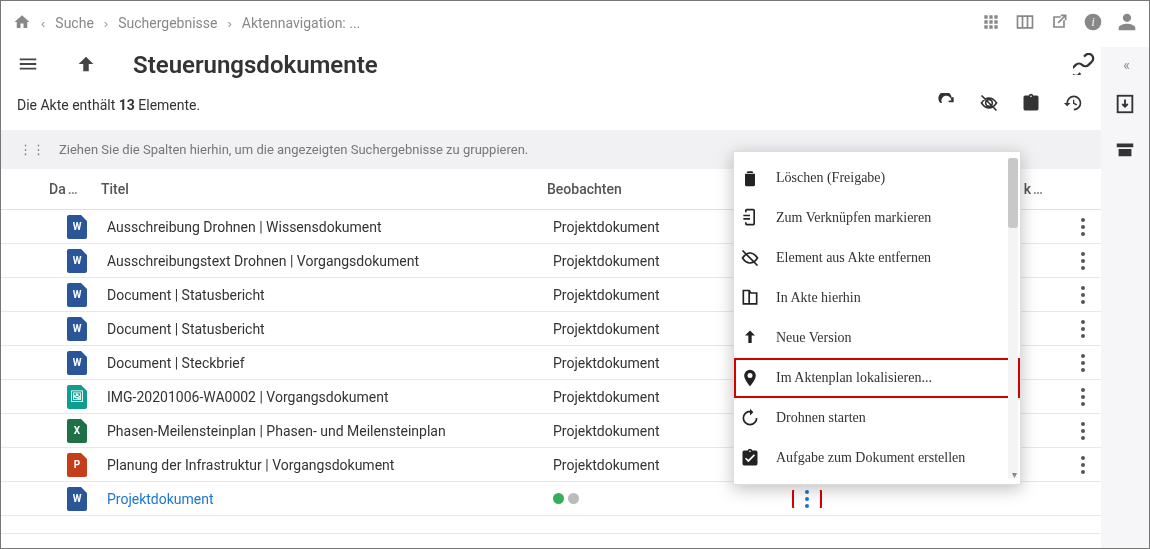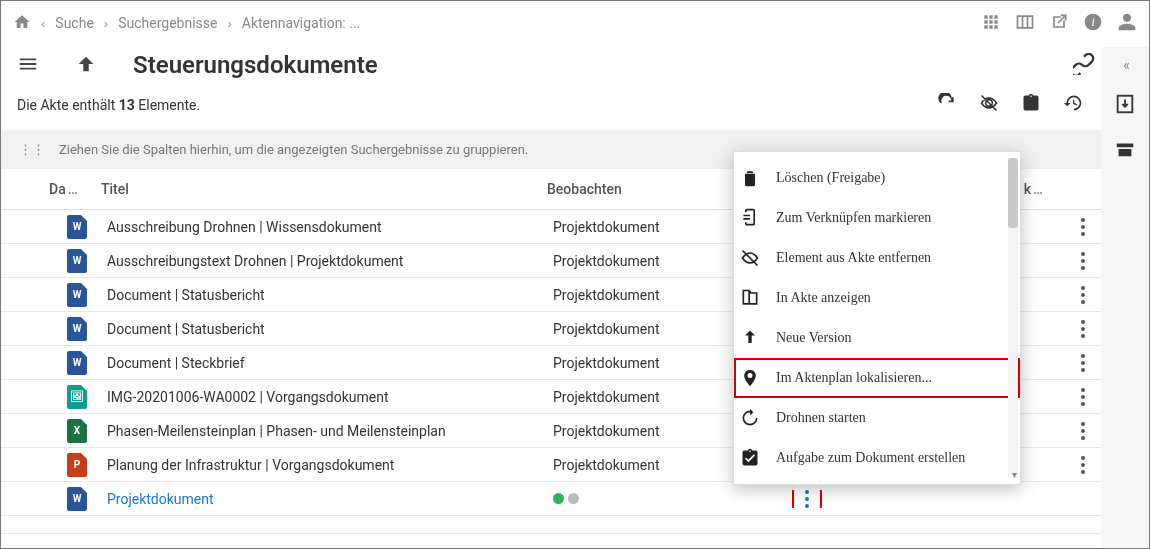--- a/index.html
+++ b/index.html
@@ -194,21 +194,21 @@
             <span></span>
             <span></span>
           </div>
         </div>
     </div>
 
     <div class="trow">
       <div class="icon-cell">
           <span class="fileicon w-blue"></span>
         </div>
-      <div>Ausschreibungstext Drohnen | Projektdokument</div>
+      <div>Ausschreibungstext Drohnen | Vorgangsdokument</div>
       <div>Projektdokument</div>
       <div class="status-dots">
           <span class="dot red"></span>
           <span class="dot blue"></span>
           <br>
         </div>
       <div class="row-actions">
           <div class="kebab">
             <span></span>
             <span></span>
@@ -376,21 +376,21 @@
       <svg viewBox="0 0 24 24">
         <path d="M12 6c-5 0-9 6-9 6s4 6 9 6 9-6 9-6-4-6-9-6zM3 3l18 18" fill="none" stroke="#222" stroke-width="2"></path>
       </svg>
       <span>Element aus Akte entfernen</span>
     </div>
   <div class="cm-item">
       <svg viewBox="0 0 24 24">
         <path d="M4 3h7l2 3h7v13H4z" fill="none" stroke="#222" stroke-width="2"></path>
         <path d="M11 3v16" stroke="#222" stroke-width="2"></path>
       </svg>
-      <span>In Akte anzeigen</span>
+      <span>In Akte hierhin</span>
     </div>
   <div class="cm-item">
       <svg viewBox="0 0 24 24">
         <path d="M12 3l6 6h-4v9h-4V9H6z"></path>
       </svg>
       <span>Neue Version</span>
     </div>
   <div class="cm-item highlight">
       <svg viewBox="0 0 24 24">
         <path d="M12 2a7 7 0 00-7 7c0 5 7 13 7 13s7-8 7-13a7 7 0 00-7-7zm0 10a3 3 0 110-6 3 3 0 010 6z"></path>

